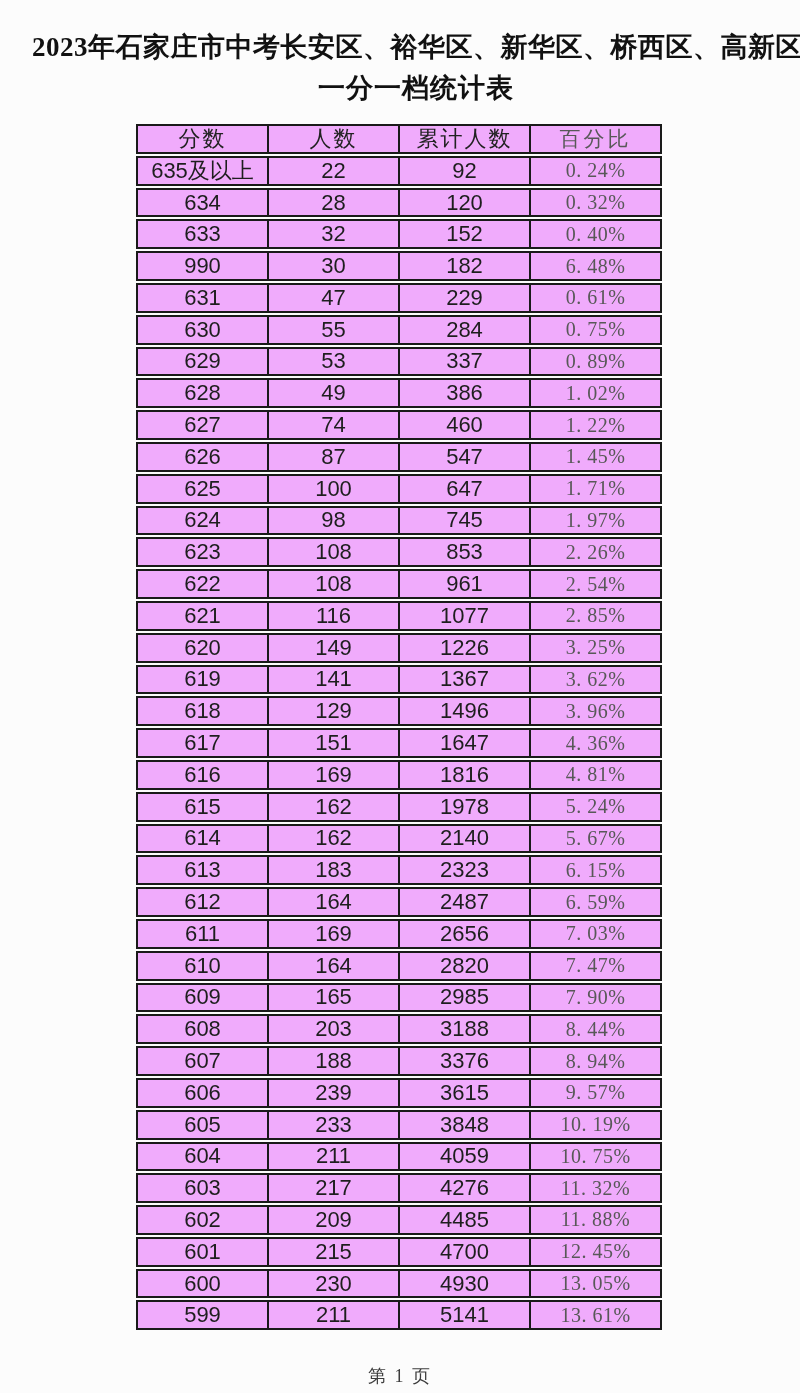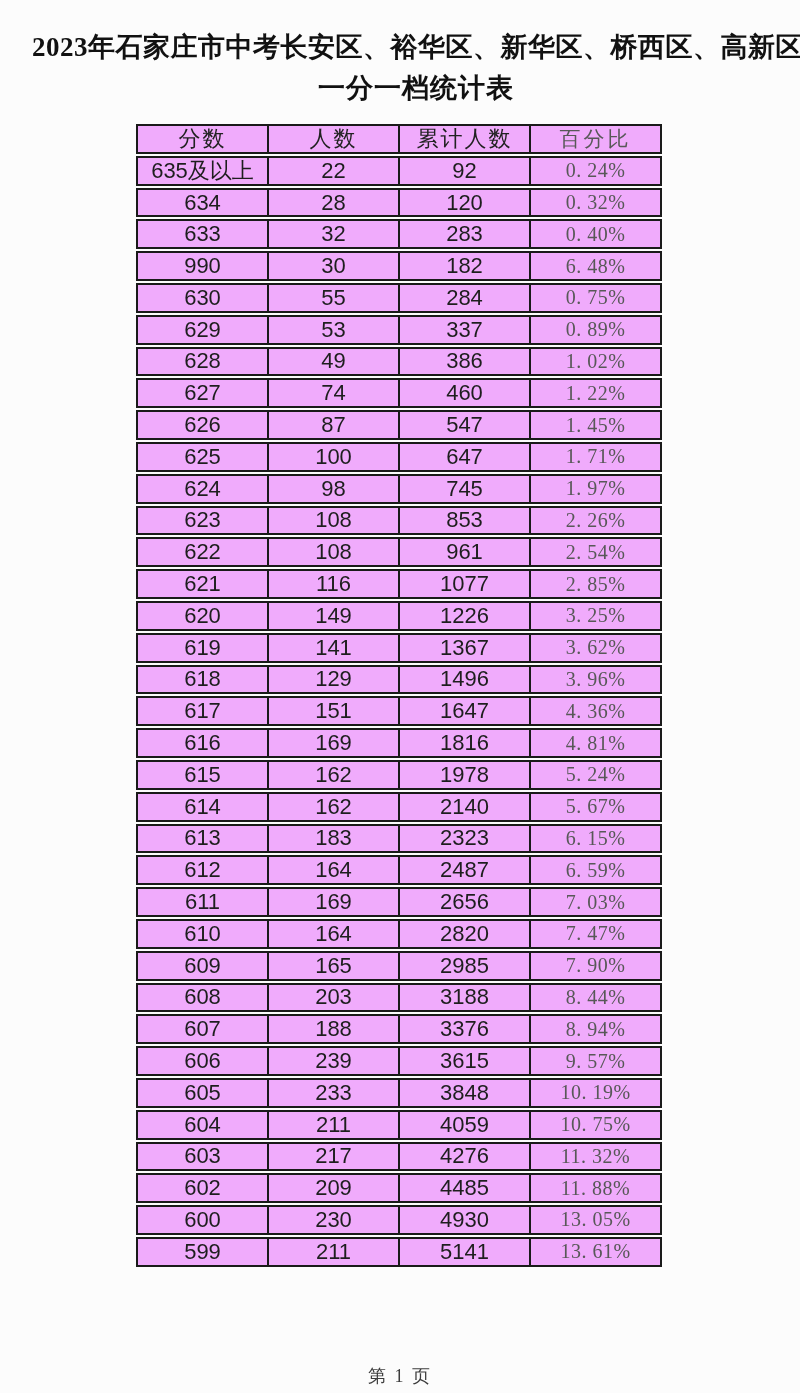--- a/index.html
+++ b/index.html
@@ -118,30 +118,36 @@
       </div>
       <div class="row">
         <div class="cell c1">634</div>
         <div class="cell c2">28</div>
         <div class="cell c3">120</div>
         <div class="cell c4">0. 32%</div>
       </div>
       <div class="row">
         <div class="cell c1">633</div>
         <div class="cell c2">32</div>
-        <div class="cell c3">283</div>
+        <div class="cell c3">152</div>
         <div class="cell c4">0. 40%</div>
       </div>
       <div class="row">
         <div class="cell c1">990</div>
         <div class="cell c2">30</div>
         <div class="cell c3">182</div>
         <div class="cell c4">6. 48%</div>
       </div>
       <div class="row">
+        <div class="cell c1">631</div>
+        <div class="cell c2">47</div>
+        <div class="cell c3">229</div>
+        <div class="cell c4">0. 61%</div>
+      </div>
+      <div class="row">
         <div class="cell c1">630</div>
         <div class="cell c2">55</div>
         <div class="cell c3">284</div>
         <div class="cell c4">0. 75%</div>
       </div>
       <div class="row">
         <div class="cell c1">629</div>
         <div class="cell c2">53</div>
         <div class="cell c3">337</div>
         <div class="cell c4">0. 89%</div>
@@ -300,20 +306,26 @@
         <div class="cell c1">603</div>
         <div class="cell c2">217</div>
         <div class="cell c3">4276</div>
         <div class="cell c4">11. 32%</div>
       </div>
       <div class="row">
         <div class="cell c1">602</div>
         <div class="cell c2">209</div>
         <div class="cell c3">4485</div>
         <div class="cell c4">11. 88%</div>
+      </div>
+      <div class="row">
+        <div class="cell c1">601</div>
+        <div class="cell c2">215</div>
+        <div class="cell c3">4700</div>
+        <div class="cell c4">12. 45%</div>
       </div>
       <div class="row">
         <div class="cell c1">600</div>
         <div class="cell c2">230</div>
         <div class="cell c3">4930</div>
         <div class="cell c4">13. 05%</div>
       </div>
       <div class="row">
         <div class="cell c1">599</div>
         <div class="cell c2">211</div>

